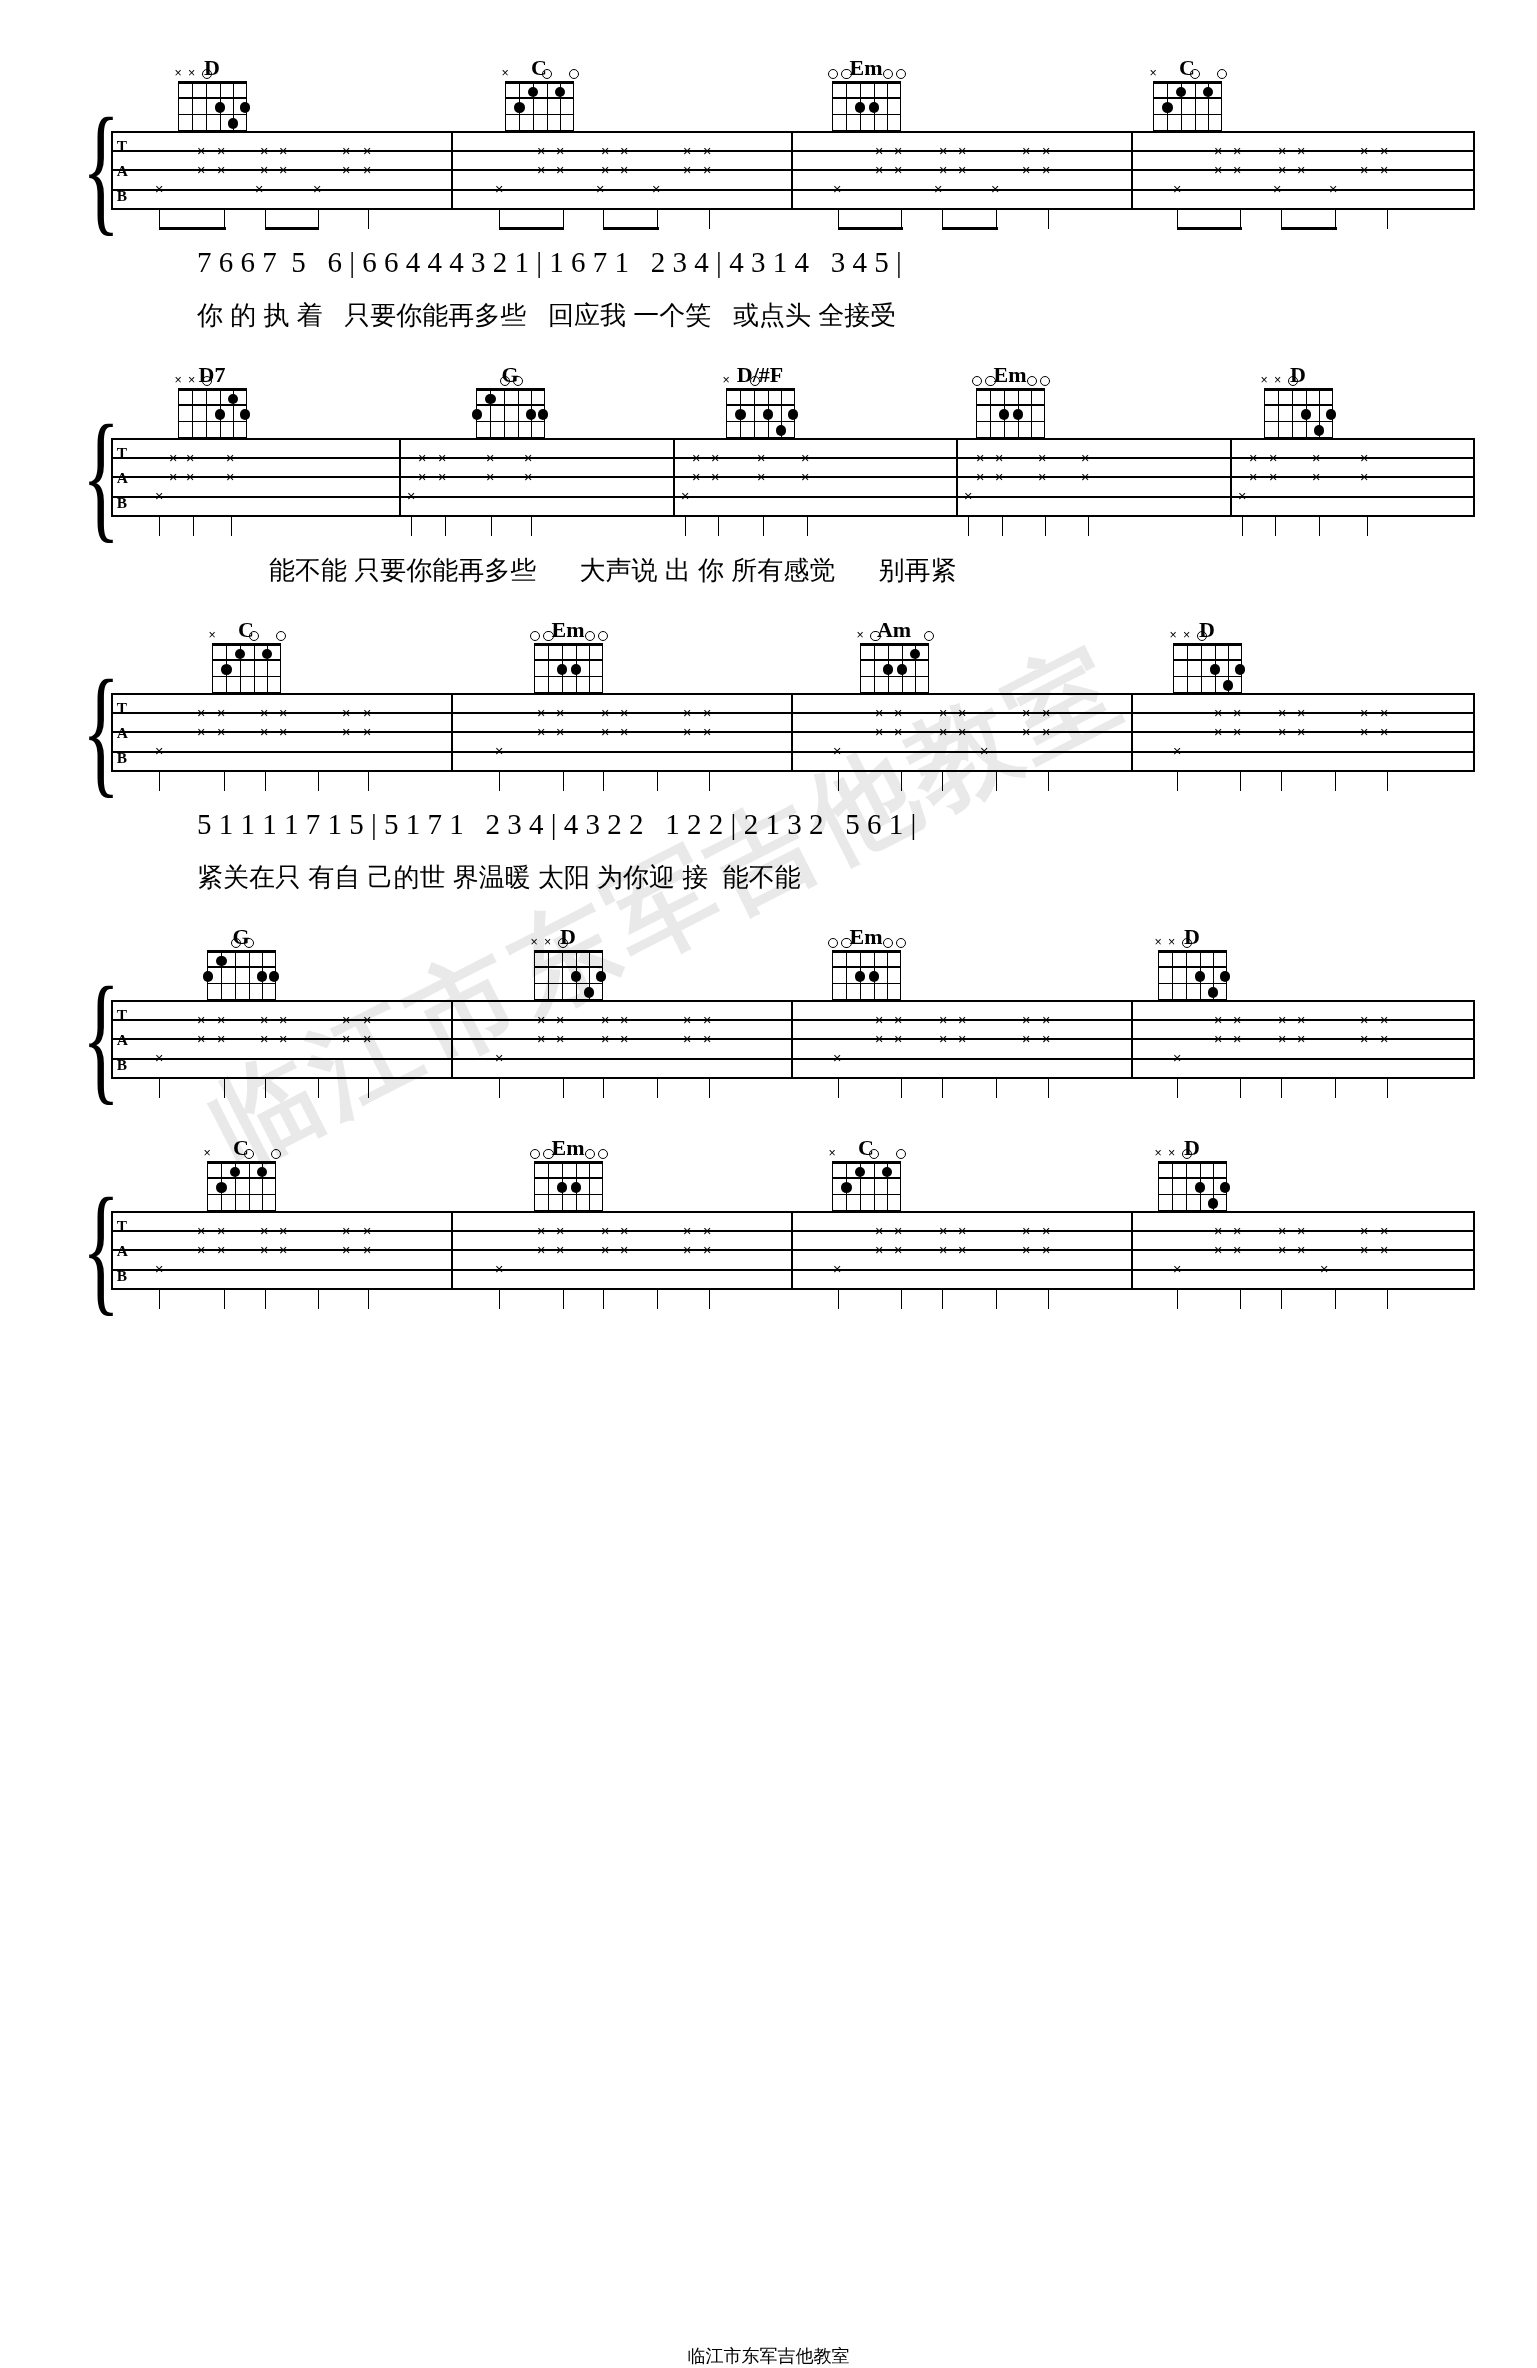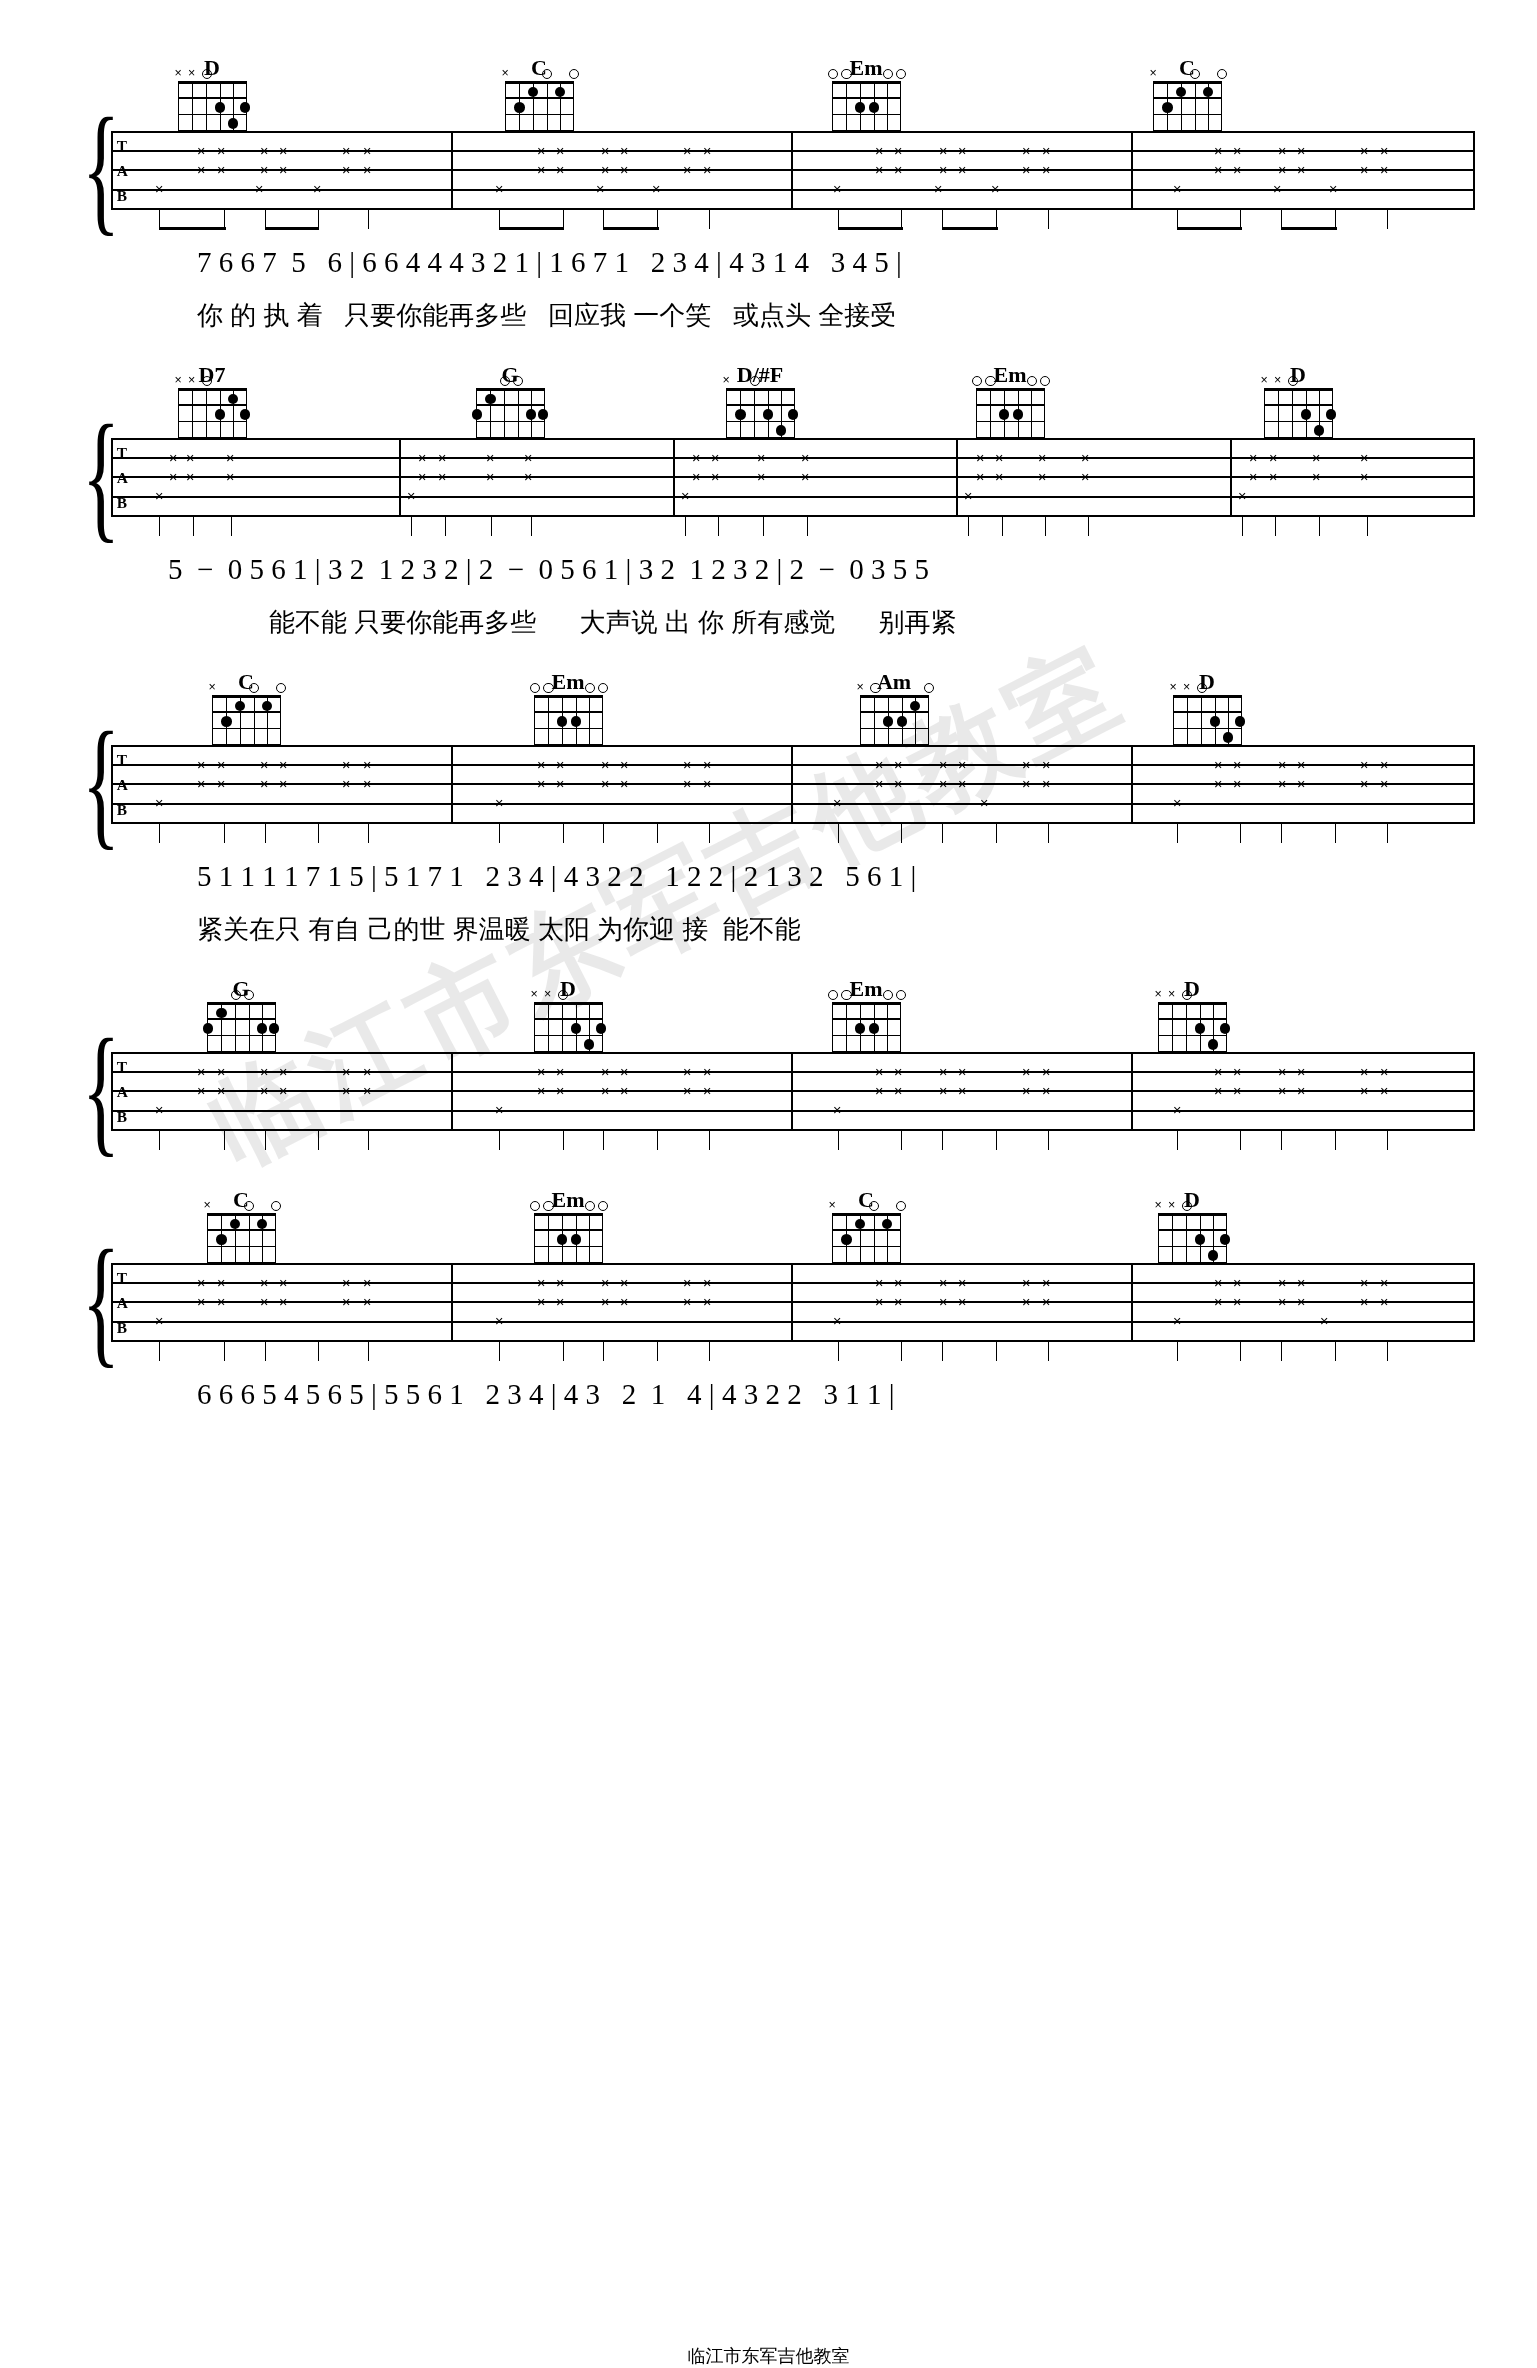--- a/index.html
+++ b/index.html
@@ -611,23 +611,20 @@
         <div class="stem" style="left:891px;top:77px;height:21px"></div>
         <div class="stem" style="left:934px;top:77px;height:21px"></div>
         <div class="stem" style="left:977px;top:77px;height:21px"></div>
         <div class="stem" style="left:1131px;top:77px;height:21px"></div>
         <div class="stem" style="left:1164px;top:77px;height:21px"></div>
         <div class="stem" style="left:1208px;top:77px;height:21px"></div>
         <div class="stem" style="left:1256px;top:77px;height:21px"></div>
       </div>
     </div>
 
-    <div class="numline">
-      <span class="nseg" style="left:115px">5  −  0 5 6 1 | 3 2  1 2 3 2 | 2  −  0 5 6 1 | 3 2  1 2 3 2 | 2  −  0 3 5 5</span>
-    </div>
     <div class="lyricline">
       <span class="lseg" style="left:216px">能不能 只要你能再多些      大声说 出 你 所有感觉      别再紧</span>
     </div>
   </div>
 
   <div class="system" style="margin-top:21px">
     <div class="chords-row">
       <div class="chord" style="left:149px">
         <div class="cname">C</div>
         <div class="grid">
@@ -1162,21 +1159,18 @@
         <div class="stem" style="left:885px;top:77px;height:21px"></div>
         <div class="stem" style="left:937px;top:77px;height:21px"></div>
         <div class="stem" style="left:1066px;top:77px;height:21px"></div>
         <div class="stem" style="left:1129px;top:77px;height:21px"></div>
         <div class="stem" style="left:1170px;top:77px;height:21px"></div>
         <div class="stem" style="left:1224px;top:77px;height:21px"></div>
         <div class="stem" style="left:1276px;top:77px;height:21px"></div>
       </div>
     </div>
 
-    <div class="numline">
-      <span class="nseg">6 6 6 5 4 5 6 5 | 5 5 6 1   2 3 4 | 4 3   2  1   4 | 4 3 2 2   3 1 1 |</span>
-    </div>
   </div>
 
   <div class="footer">临江市东军吉他教室</div>
 
 </div>
 
 
 </body></html>

